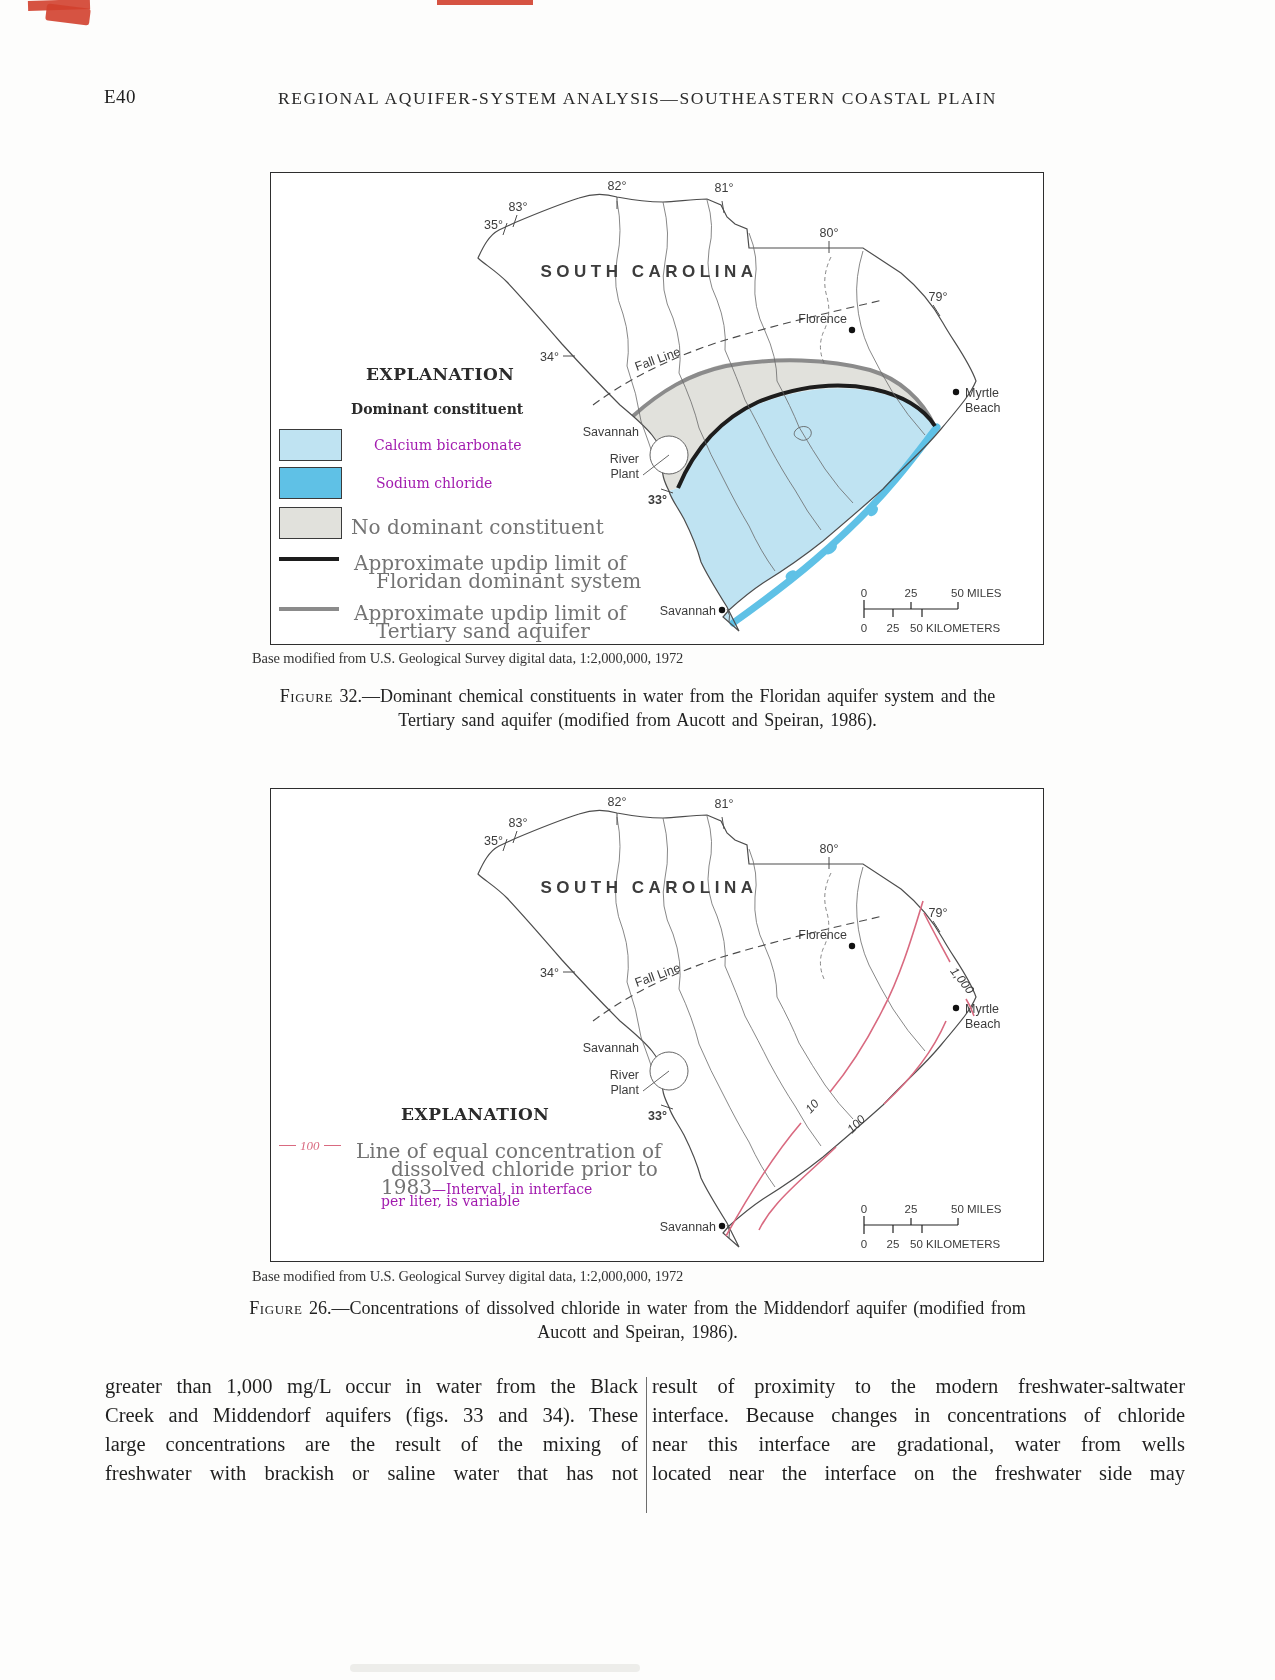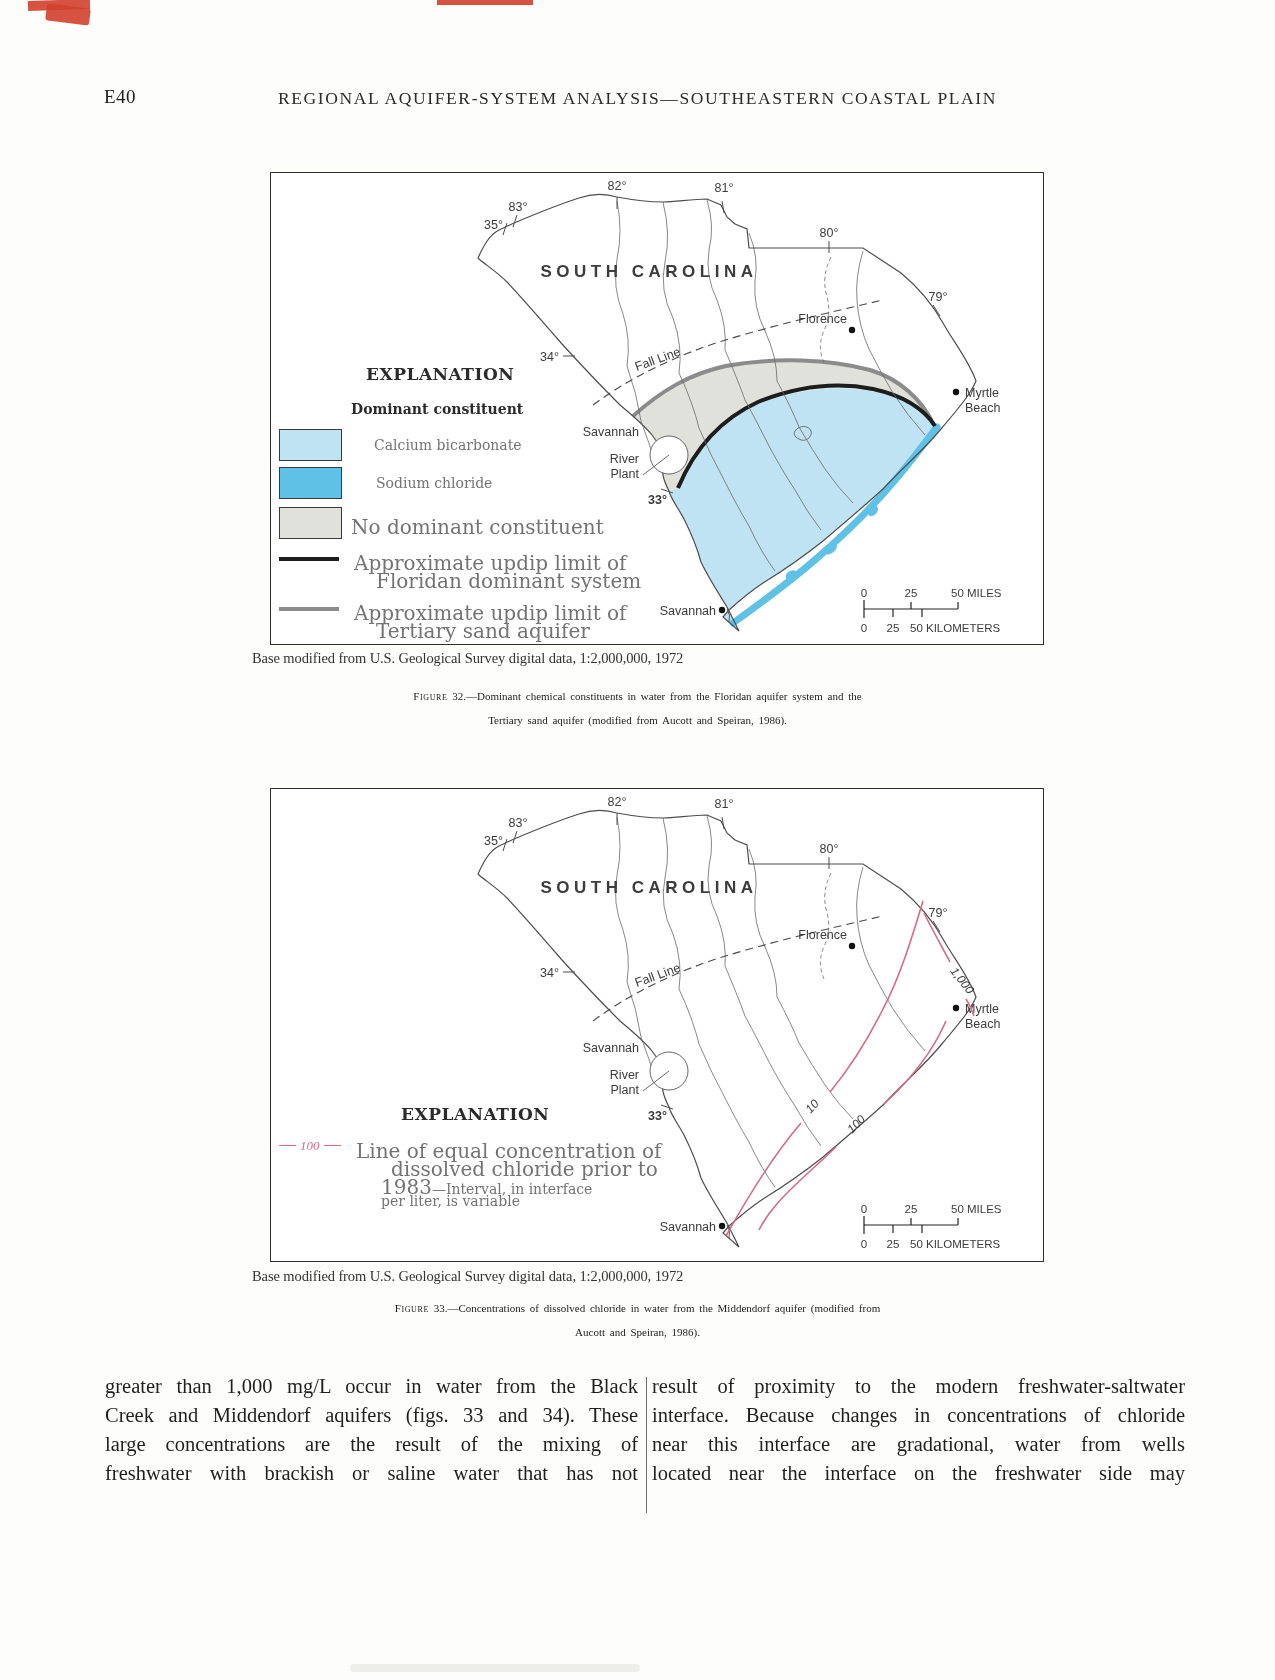--- a/index.html
+++ b/index.html
@@ -13,29 +13,29 @@
   .art{background:#d2402e;opacity:.9;}
   
   .figbox{border:1.6px solid #2e2e2e;background:#fff;}
   #figbox32{left:270px;top:172px;width:772px;height:471px;}
   #figbox33{left:270px;top:788px;width:772px;height:472px;}
   .figbox svg{position:absolute;left:0;top:0;}
   
   .ex{font-family:"DejaVu Serif",serif;color:#2b2b2b;}
   .ex-title{font-weight:bold;font-size:17px;letter-spacing:.5px;}
   .ex-sub{font-weight:bold;font-size:14px;}
-  .ex-item{font-size:14px;color:#737373;}
+  .ex-item{font-size:14px;color:#a21caf;}
   .ex-bold{font-weight:normal;font-size:20px;color:#737373;}
   .swatch{width:61px;height:30px;border:1.2px solid #3a3a3a;}
   .linesym{width:60px;height:4px;}
   .pdash{display:inline-block;width:17px;height:0;border-top:1.6px solid #d96a80;vertical-align:4px;}
   .pnum{font-style:italic;color:#d96a80;font-size:13px;padding:0 4px;}
   
   .credit{left:252px;font-size:14.5px;color:#333;letter-spacing:-.1px;}
-  .caption{left:0;right:0;text-align:center;font-size:11px;color:#222;word-spacing:2px;}
+  .caption{left:0;right:0;text-align:center;font-size:18px;color:#222;word-spacing:2px;}
   .caption .capline{line-height:24px;}
   .sc{font-variant:small-caps;letter-spacing:.6px;}
   
   .bcol{width:533px;font-size:20.5px;line-height:29px;}
   .bline{text-align:justify;text-align-last:justify;}
   .coldiv{width:1.3px;background:#6d6d6d;}
   .smudge{background:#ededea;border-radius:4px;}
   
   .mt{font-family:"Liberation Sans",sans-serif;fill:#3c3c3c;}
 </style>
@@ -248,21 +248,21 @@
   <div class="abs ex ex-bold" style="left:85px;top:350px;">Line of equal concentration of</div>
   <div class="abs ex ex-bold" style="left:120px;top:368px;">dissolved chloride prior to</div>
   <div class="abs ex" style="left:110px;top:386px;font-size:14px;">
     <span class="ex-bold">1983</span><span class="ex-item">—Interval, in interface</span>
   </div>
   <div class="abs ex ex-item" style="left:110px;top:404px;">per liter, is variable</div>
 </div>
 
 <div class="abs credit" style="top:1268px;">Base modified from U.S. Geological Survey digital data, 1:2,000,000, 1972</div>
 <div class="abs caption" style="top:1296px;">
-  <div class="capline"><span class="sc">Figure</span><span> 33.—Concentrations of dissolved chloride in water from the Middendorf aquifer (modified from</span></div>
+  <div class="capline"><span class="sc">Figure</span><span> 26.—Concentrations of dissolved chloride in water from the Middendorf aquifer (modified from</span></div>
   <div class="capline">Aucott and Speiran, 1986).</div>
 </div>
 
 <div class="abs bcol" style="left:105px;top:1372px;">
   <div class="bline">greater than 1,000 mg/L occur in water from the Black</div>
   <div class="bline">Creek and Middendorf aquifers (figs. 33 and 34). These</div>
   <div class="bline">large concentrations are the result of the mixing of</div>
   <div class="bline">freshwater with brackish or saline water that has not</div>
 </div>
 <div class="abs coldiv" style="left:646px;top:1377px;height:136px;"></div>

